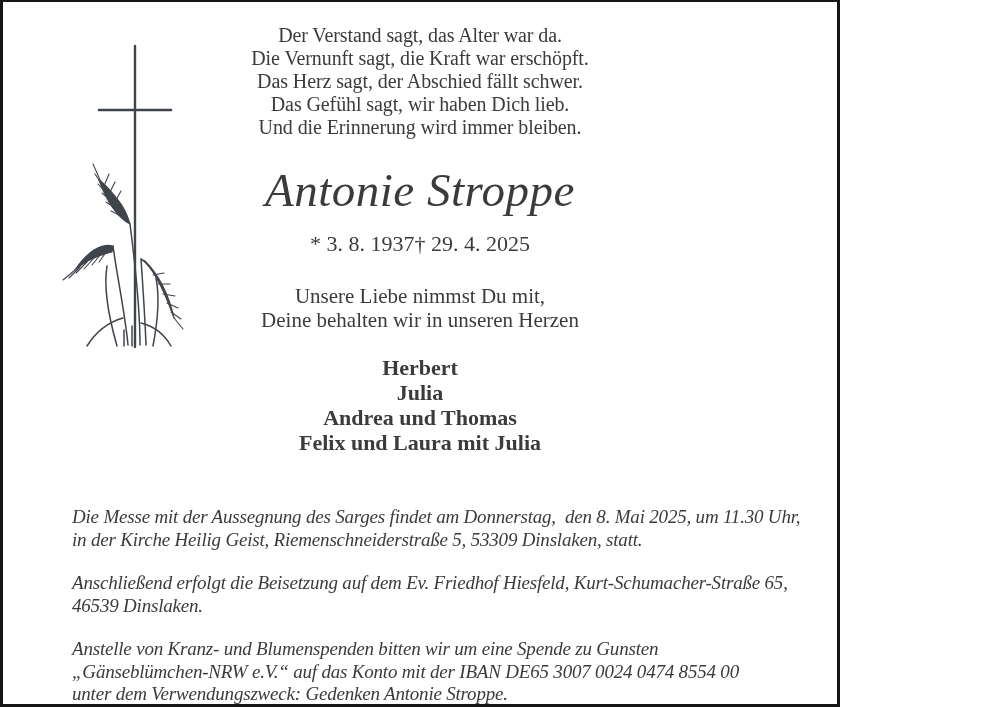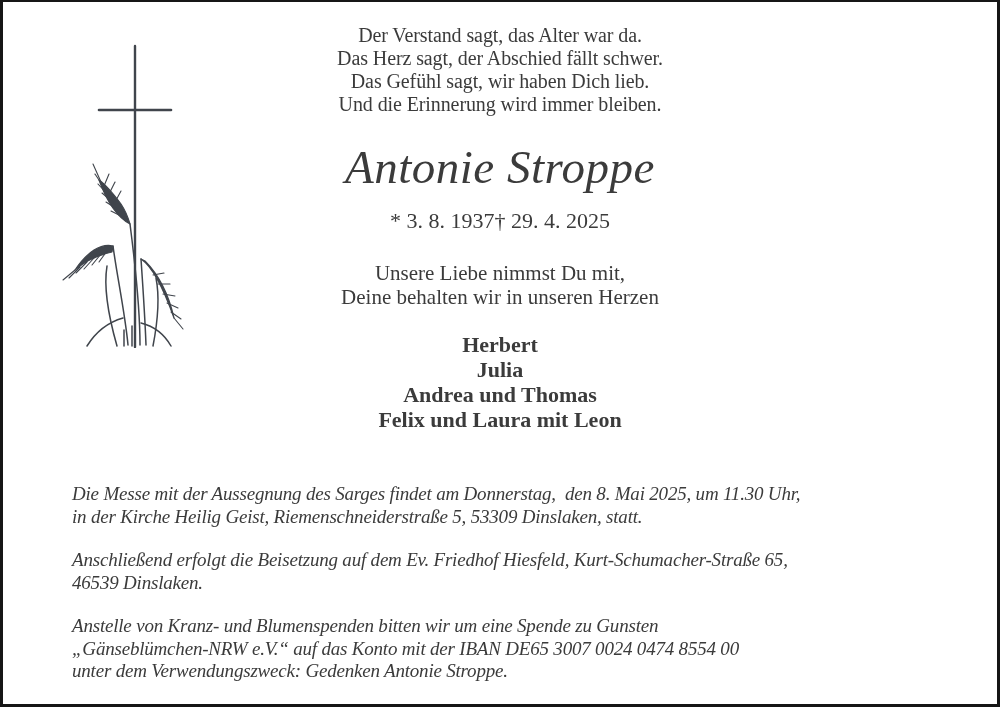--- a/index.html
+++ b/index.html
@@ -1,19 +1,19 @@
 <!DOCTYPE html>
 <html style="--paper: #ffffff; --border: #161616; --ink: #3b3b3b; --ill: #40454c;"><head>
 <meta charset="utf-8">
 <style>
   * { margin: 0; padding: 0; box-sizing: border-box; }
   html, body { background: #ffffff; }
   .sheet {
     position: relative;
-    width: 1000px;
+    width: 840px;
     height: 707px;
     background: var(--paper, #ffffff);
     border: 3px solid var(--border, #161616);
     border-top-width: 2px;
     overflow: hidden;
     font-family: "Liberation Serif", "DejaVu Serif", serif;
     color: var(--ink, #3b3b3b);
   }
   .centered { text-align: center; }
   .poem {
@@ -111,20 +111,21 @@
         <path d="M101 256 L113 256"></path>
         <path d="M106 266 L118 268"></path>
       <path d="M110 275 L121 280"></path>
         <path d="M114 284 L124 291"></path>
         <path d="M117 290 L126 301"></path>
     </g>
   </svg>
 
   <div class="poem centered">
     <div>Der Verstand sagt, das Alter war da.</div>
+    <div>Die Vernunft sagt, die Kraft war erschöpft.</div>
     <div>Das Herz sagt, der Abschied fällt schwer.</div>
     <div>Das Gefühl sagt, wir haben Dich lieb.</div>
     <div>Und die Erinnerung wird immer bleiben.</div>
   </div>
 
   <h1 class="deceased-name centered">Antonie Stroppe</h1>
 
   <div class="dates">
     <span>* 3. 8. 1937</span>
     <span>† 29. 4. 2025</span>
@@ -132,21 +133,21 @@
 
   <div class="dedication centered">
     <div>Unsere Liebe nimmst Du mit,</div>
     <div>Deine behalten wir in unseren Herzen</div>
   </div>
 
   <div class="mourners centered">
     <div>Herbert</div>
     <div>Julia</div>
     <div>Andrea und Thomas</div>
-    <div>Felix und Laura mit Leon</div>
+    <div>Felix und Laura mit Julia</div>
   </div>
 
   <div class="announcements">
     <p>
       <span class="announce-line" style="display:block">Die Messe mit der Aussegnung des Sarges findet am Donnerstag,  den 8. Mai 2025, um 11.30 Uhr,</span>
       <span class="announce-line" style="display:block">in der Kirche Heilig Geist, Riemenschneiderstraße 5, 53309 Dinslaken, statt.</span>
     </p>
     <p>
       <span class="announce-line" style="display:block">Anschließend erfolgt die Beisetzung auf dem Ev. Friedhof Hiesfeld, Kurt-Schumacher-Straße 65,</span>
       <span class="announce-line" style="display:block">46539 Dinslaken.</span>

